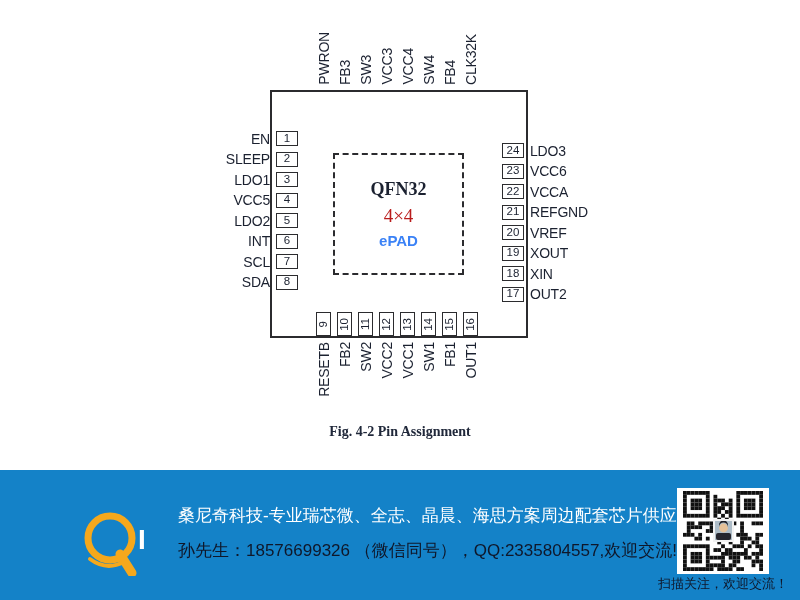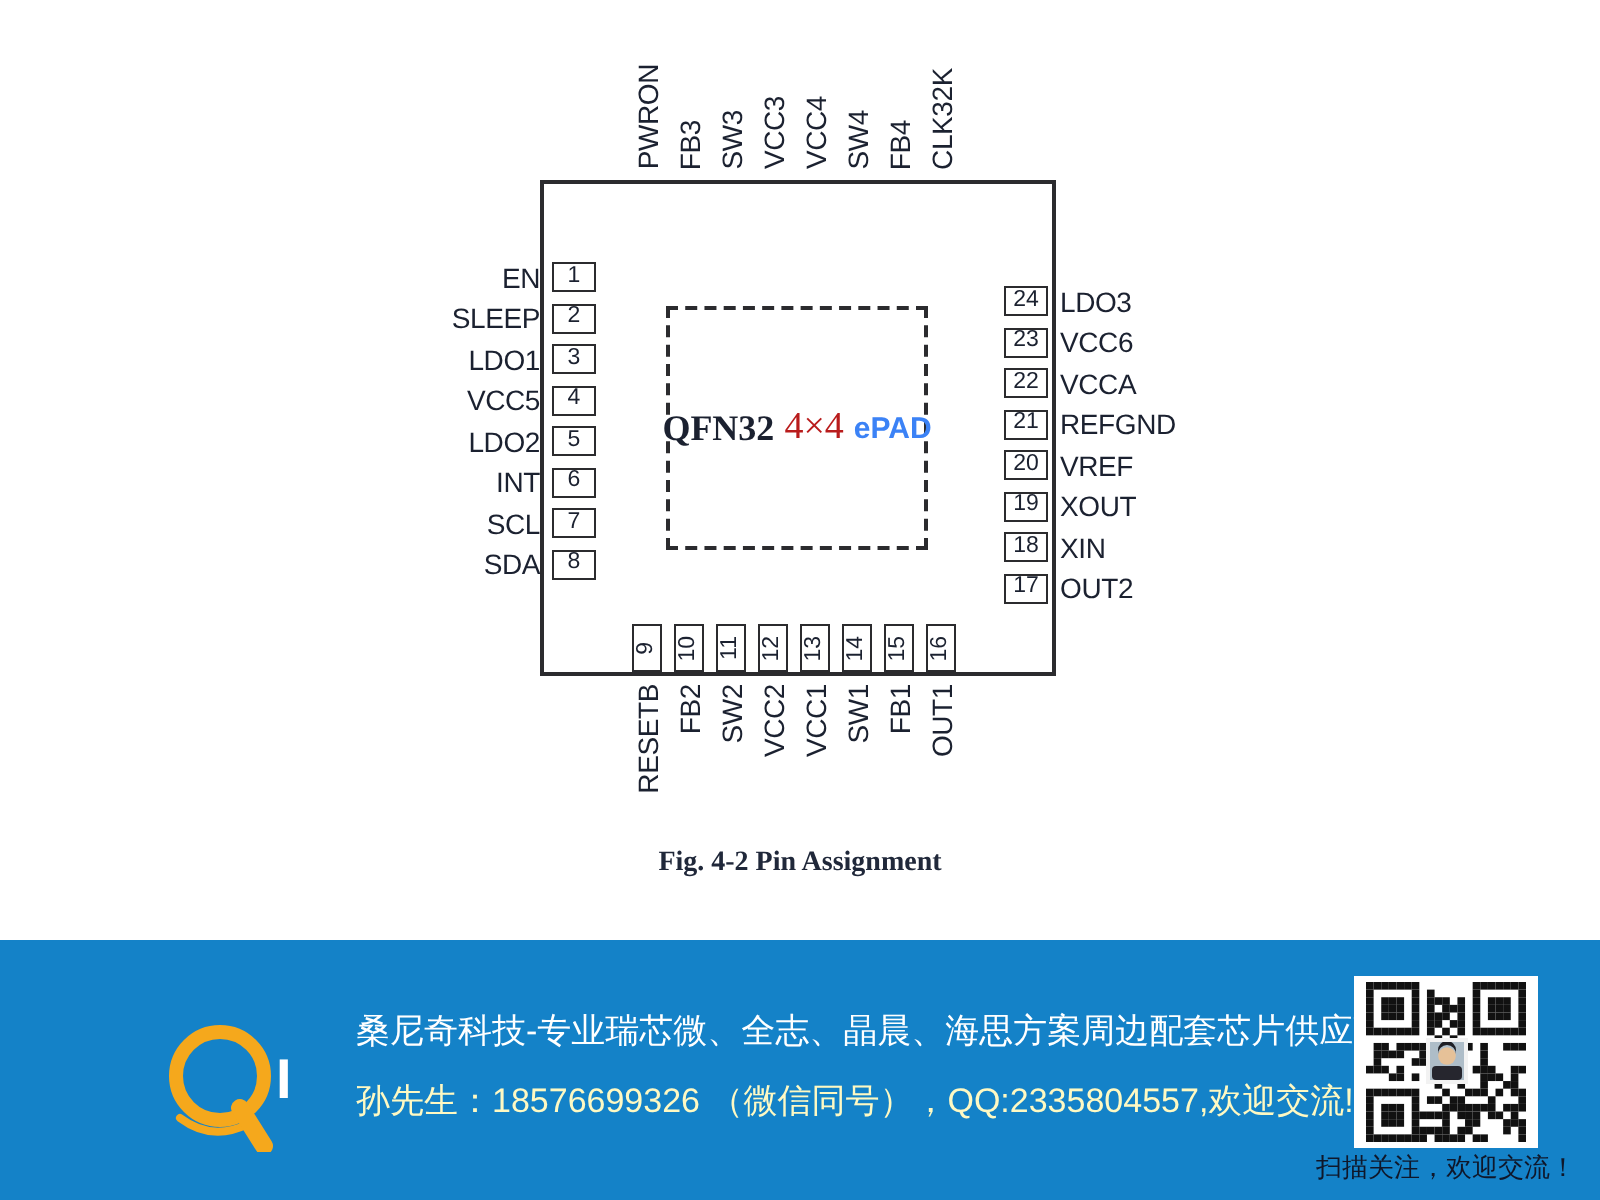--- a/index.html
+++ b/index.html
@@ -4,21 +4,21 @@
 <style>
   * { margin:0; padding:0; box-sizing:border-box; }
   html,body { width:800px; height:600px; }
   body { font-family:"Liberation Sans", sans-serif; background:#ffffff; position:relative; overflow:hidden; }
 
   .stage { position:absolute; left:0; top:0; width:800px; height:600px; background:#ffffff; }
 
   
   .chip-body { position:absolute; left:270px; top:90px; width:258px; height:248px; border:2px solid #2b2b2e; background:#fff; }
   .epad { position:absolute; left:61px; top:61px; width:131px; height:122px; border:2px dashed #2b2b2e;
-          display:flex; flex-direction:row; align-items:center; justify-content:center; gap:5px; }
+          display:flex; flex-direction:column; align-items:center; justify-content:center; gap:5px; }
   .epad .l1 { font-family:"Liberation Serif", serif; font-weight:700; font-size:18px; color:#1b2130; }
   .epad .l2 { font-family:"Liberation Serif", serif; font-weight:400; font-size:19px; color:#b91c1c; }
   .epad .l3 { font-weight:700; font-size:15px; color:#3b82f6; }
 
   .plabel { font-size:14px; color:#1b2130; letter-spacing:-0.2px; line-height:1; white-space:nowrap; }
   .pnum   { font-size:11.5px; color:#1b2130; line-height:1; }
   .vtext  { writing-mode:vertical-rl; transform:rotate(180deg); }
 
   .pbox-v { width:15px; height:24px; border:1.5px solid #2b2b2e; background:#fff;
             display:flex; align-items:center; justify-content:center; }
@@ -43,21 +43,21 @@
                  font-family:"Liberation Serif", serif; font-weight:700; font-size:14px; color:#20283a; }
 
   
   .banner { position:absolute; left:0; top:470px; width:800px; height:130px; background:#1482C8; }
 
   .logo-sunny { position:absolute; left:42px; top:56px; font-size:28px; font-weight:700; color:#fff; letter-spacing:0.5px; z-index:2; line-height:1; }
   .logo-i     { position:absolute; left:138px; top:56px; font-size:28px; font-weight:700; color:#fff; z-index:2; line-height:1; }
   .logo-q     { position:absolute; left:80px; top:40px; width:62px; height:66px; z-index:1; }
 
   .banner-line1 { position:absolute; left:178px; top:34px; font-size:17px; color:#fff; white-space:nowrap; }
-  .banner-line2 { position:absolute; left:178px; top:69px; font-size:17px; color:#fef9c3; white-space:nowrap; }
+  .banner-line2 { position:absolute; left:178px; top:69px; font-size:17px; color:#0f172a; white-space:nowrap; }
 
   .qr-box   { position:absolute; left:677px; top:18px; width:92px; height:86px; background:#fff;
               display:flex; align-items:center; justify-content:center; }
   .qr-box svg.qmods { display:block; }
   .qr-avatar { position:absolute; left:36px; top:31px; width:21px; height:23px; border:2px solid #f2f2f2; background:#b7c3cc; overflow:hidden; }
   .qr-caption { position:absolute; left:655px; top:105px; width:136px; text-align:center; font-size:13px; color:#0f172a; white-space:nowrap; }
 </style>
 </head>
 <body>
 

